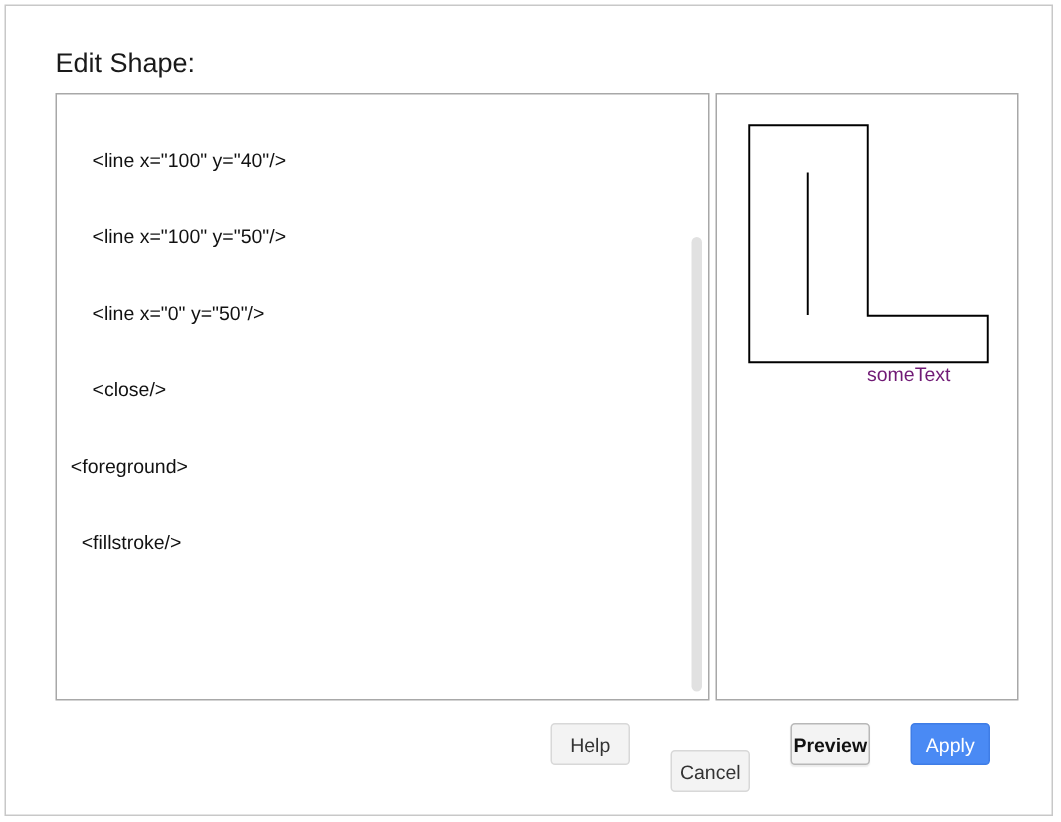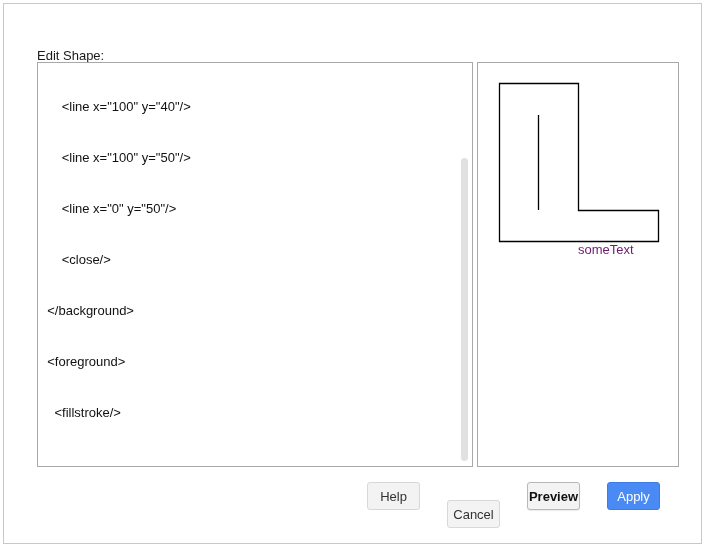--- a/index.html
+++ b/index.html
@@ -6,21 +6,21 @@
     body {
       width: 707px; height: 548px; background: #ffffff;
       position: relative; overflow: hidden;
       font-family: "Liberation Sans", sans-serif;
     }
     .dialog {
       position: absolute; left: 3px; top: 3px; width: 699px; height: 541px;
       border: 1px solid #c8c8c8; box-sizing: border-box; background: #ffffff;
     }
     .title {
-      position: absolute; left: 37px; top: 48px; font-size: 13px; color: #1a1a1a;
+      position: absolute; left: 37px; top: 32px; font-size: 18px; color: #1a1a1a;
     }
     .editor {
       position: absolute; left: 37px; top: 62px; width: 436px; height: 405px;
       border: 1px solid #a8a8a8; box-sizing: border-box; background: #fff;
       overflow: hidden;
     }
     .code {
       position: absolute; left: 2px; top: 1px; right: 16px;
       font-size: 13px; line-height: 17px; color: #111;
       white-space: pre; margin: 0;
@@ -51,21 +51,20 @@
 <div class="dialog"></div>
 
 <div class="title">Edit Shape:</div>
 
 <div class="editor">
   <div class="code">
     <span class="ln">      &lt;line x="100" y="40"/&gt;</span>
     <span class="ln">      &lt;line x="100" y="50"/&gt;</span>
     <span class="ln">      &lt;line x="0" y="50"/&gt;</span>
     <span class="ln">      &lt;close/&gt;</span>
-    <span class="ln">  &lt;/background&gt;</span>
     <span class="ln">  &lt;foreground&gt;</span>
     <span class="ln">    &lt;fillstroke/&gt;</span>
     
     
     
     
     
     
     
     

